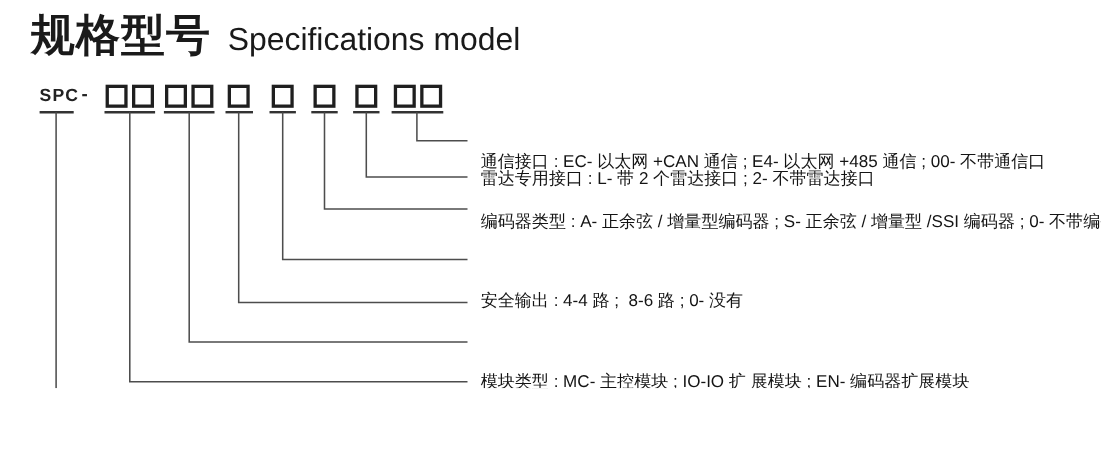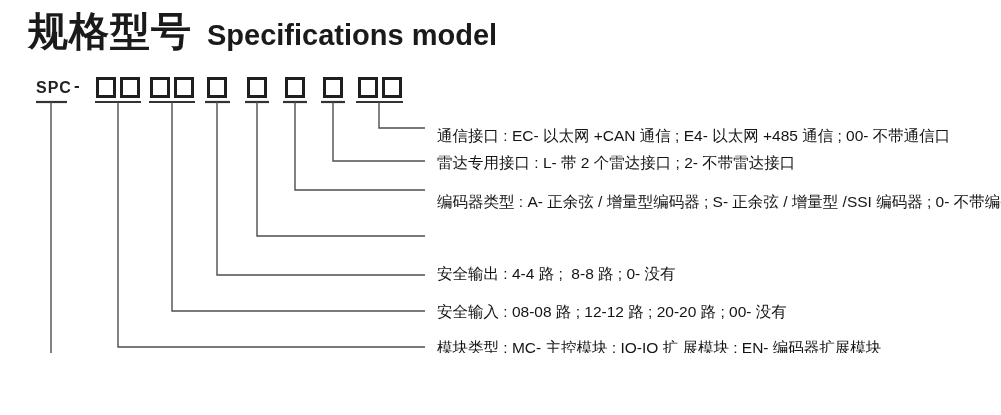--- a/index.html
+++ b/index.html
@@ -31,21 +31,21 @@
     white-space: nowrap;
   }
   .title-zh {
     font-size: 40px;
     font-weight: 900;
     letter-spacing: 1px;
     color: var(--text);
   }
   .title-en {
     font-size: 29px;
-    font-weight: 700;
+    font-weight: 400;
     color: var(--text);
   }
 
   
   svg.lines {
     position: absolute;
     left: 0; top: 0;
     width: 1001px; height: 415px;
   }
   svg.lines path.tick { stroke: #333333; stroke-width: 2.2; fill: none; }
@@ -143,20 +143,19 @@
     <div class="digit-box"></div>
   </div>
   <div class="box-group" style="left:323px">
     <div class="digit-box"></div>
   </div>
   <div class="box-group" style="left:358px">
     <div class="digit-box"></div>
     <div class="digit-box"></div>
   </div>
 
-  <div class="spec-label" style="top:125px">通信接口 : EC- 以太网 +CAN 通信 ; E4- 以太网 +485 通信 ; 00- 不带通信口</div>
+  <div class="spec-label" style="top:137px">通信接口 : EC- 以太网 +CAN 通信 ; E4- 以太网 +485 通信 ; 00- 不带通信口</div>
   <div class="spec-label" style="top:152px">雷达专用接口 : L- 带 2 个雷达接口 ; 2- 不带雷达接口</div>
   <div class="spec-label" style="top:191px">编码器类型 : A- 正余弦 / 增量型编码器 ; S- 正余弦 / 增量型 /SSI 编码器 ; 0- 不带编码器</div>
-  <div class="spec-label" style="top:263px">安全输出 : 4-4 路 ;  8-8 路 ; 0- 没有</div>
-  <div class="spec-label" style="top:301px">安全输入 : 08-08 路 ; 12-12 路 ; 20-20 路 ; 00- 没有</div>
+  <div class="spec-label" style="top:263px">安全输出 : 4-4 路 ;  8-6 路 ; 0- 没有</div>
   <div class="spec-label" style="top:337px">模块类型 : MC- 主控模块 ; IO-IO 扩 展模块 ; EN- 编码器扩展模块</div>
 
 </div>
 
 </body></html>

